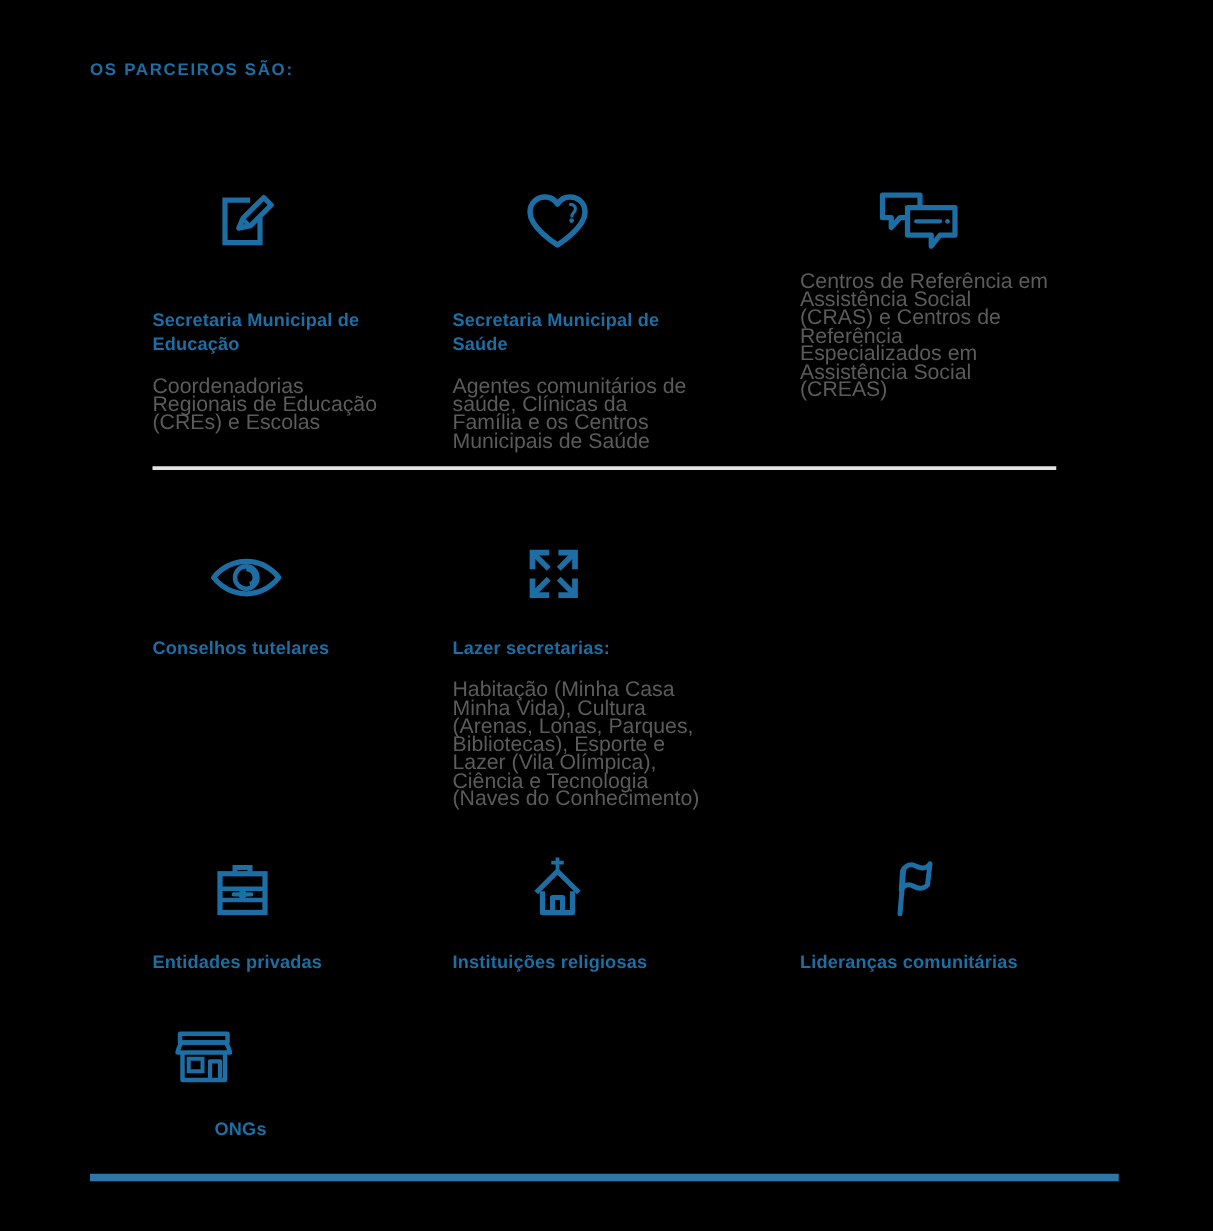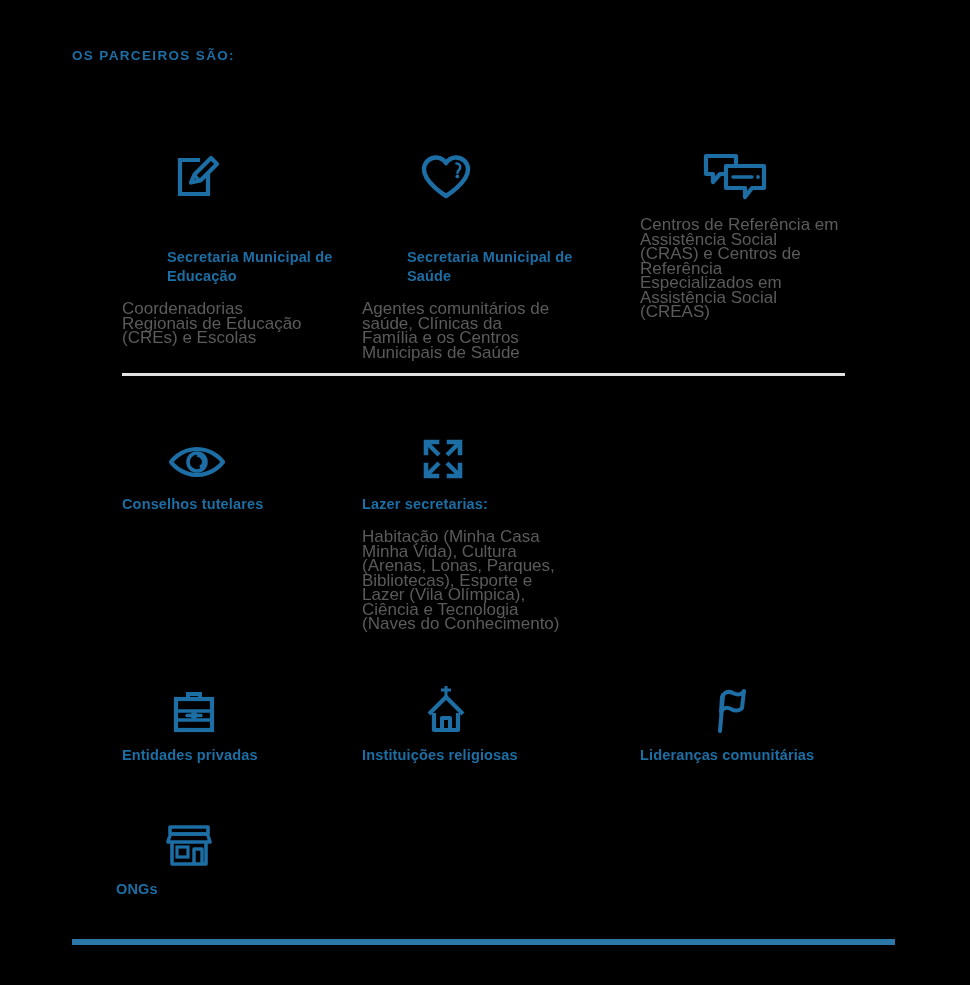--- a/index.html
+++ b/index.html
@@ -41,21 +41,21 @@
     position: absolute;
     left: 0;
     width: 970px;
     display: grid;
     grid-template-columns: 240px 278px 240px;
     column-gap: 0px;
   }
   .row-1 { top: 140px; padding-left: 122px; }
   .row-2 { top: 420px; padding-left: 122px; }
   .row-3 { top: 671px; padding-left: 122px; }
-  .row-4 { top: 805px; padding-left: 116px; }
+  .row-4 { top: 805px; padding-left: 90px; text-align: center; }
 
   .cell { position: relative; }
 
   .icon-wrap {
     height: 62px;
     display: flex;
     align-items: flex-end;
     margin-bottom: 0;
   }
   .icon-wrap svg { display: block; }
@@ -76,24 +76,24 @@
   .row-4 .cell:nth-child(1) .icon-wrap { padding-left: 50px; }
 
   .card-title {
     color: #1d6ea4;
     font-weight: 700;
     font-size: 14.5px;
     line-height: 19px;
     letter-spacing: 0.15px;
     max-width: 205px;
   }
-  .row-1 .card-title { margin-top: 46px; margin-left: 45px; }
+  .row-1 .card-title { margin-top: 46px; }
   .row-2 .card-title,
   .row-3 .card-title,
-  .row-4 .card-title { margin-top: 13px; }
+  .row-4 .card-title { margin-top: 28px; }
 
   .card-body {
     color: #5b5b5b;
     font-size: 17px;
     line-height: 14.5px;
     margin-top: 16px;
     max-width: 200px;
   }
   .row-2 .card-body { max-width: 210px; }
 

